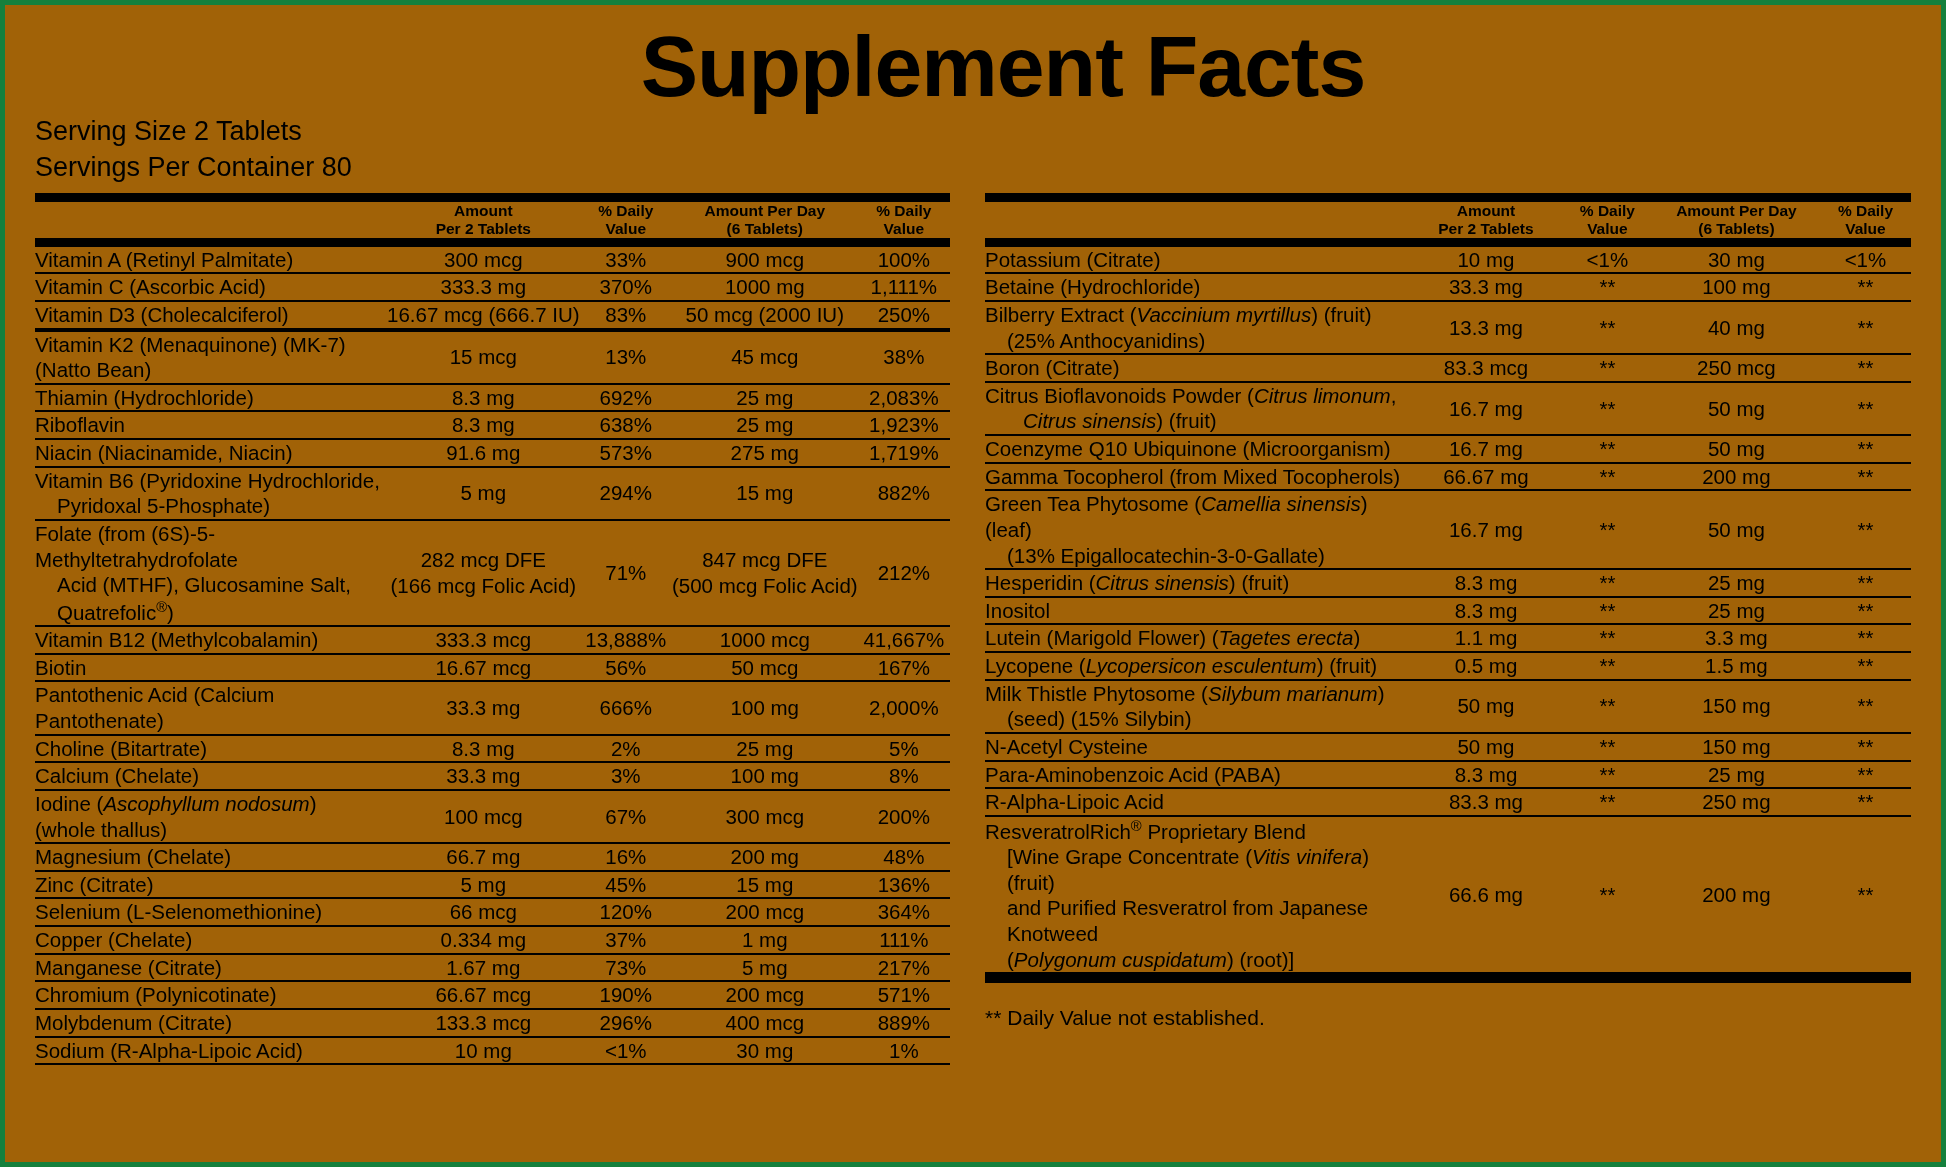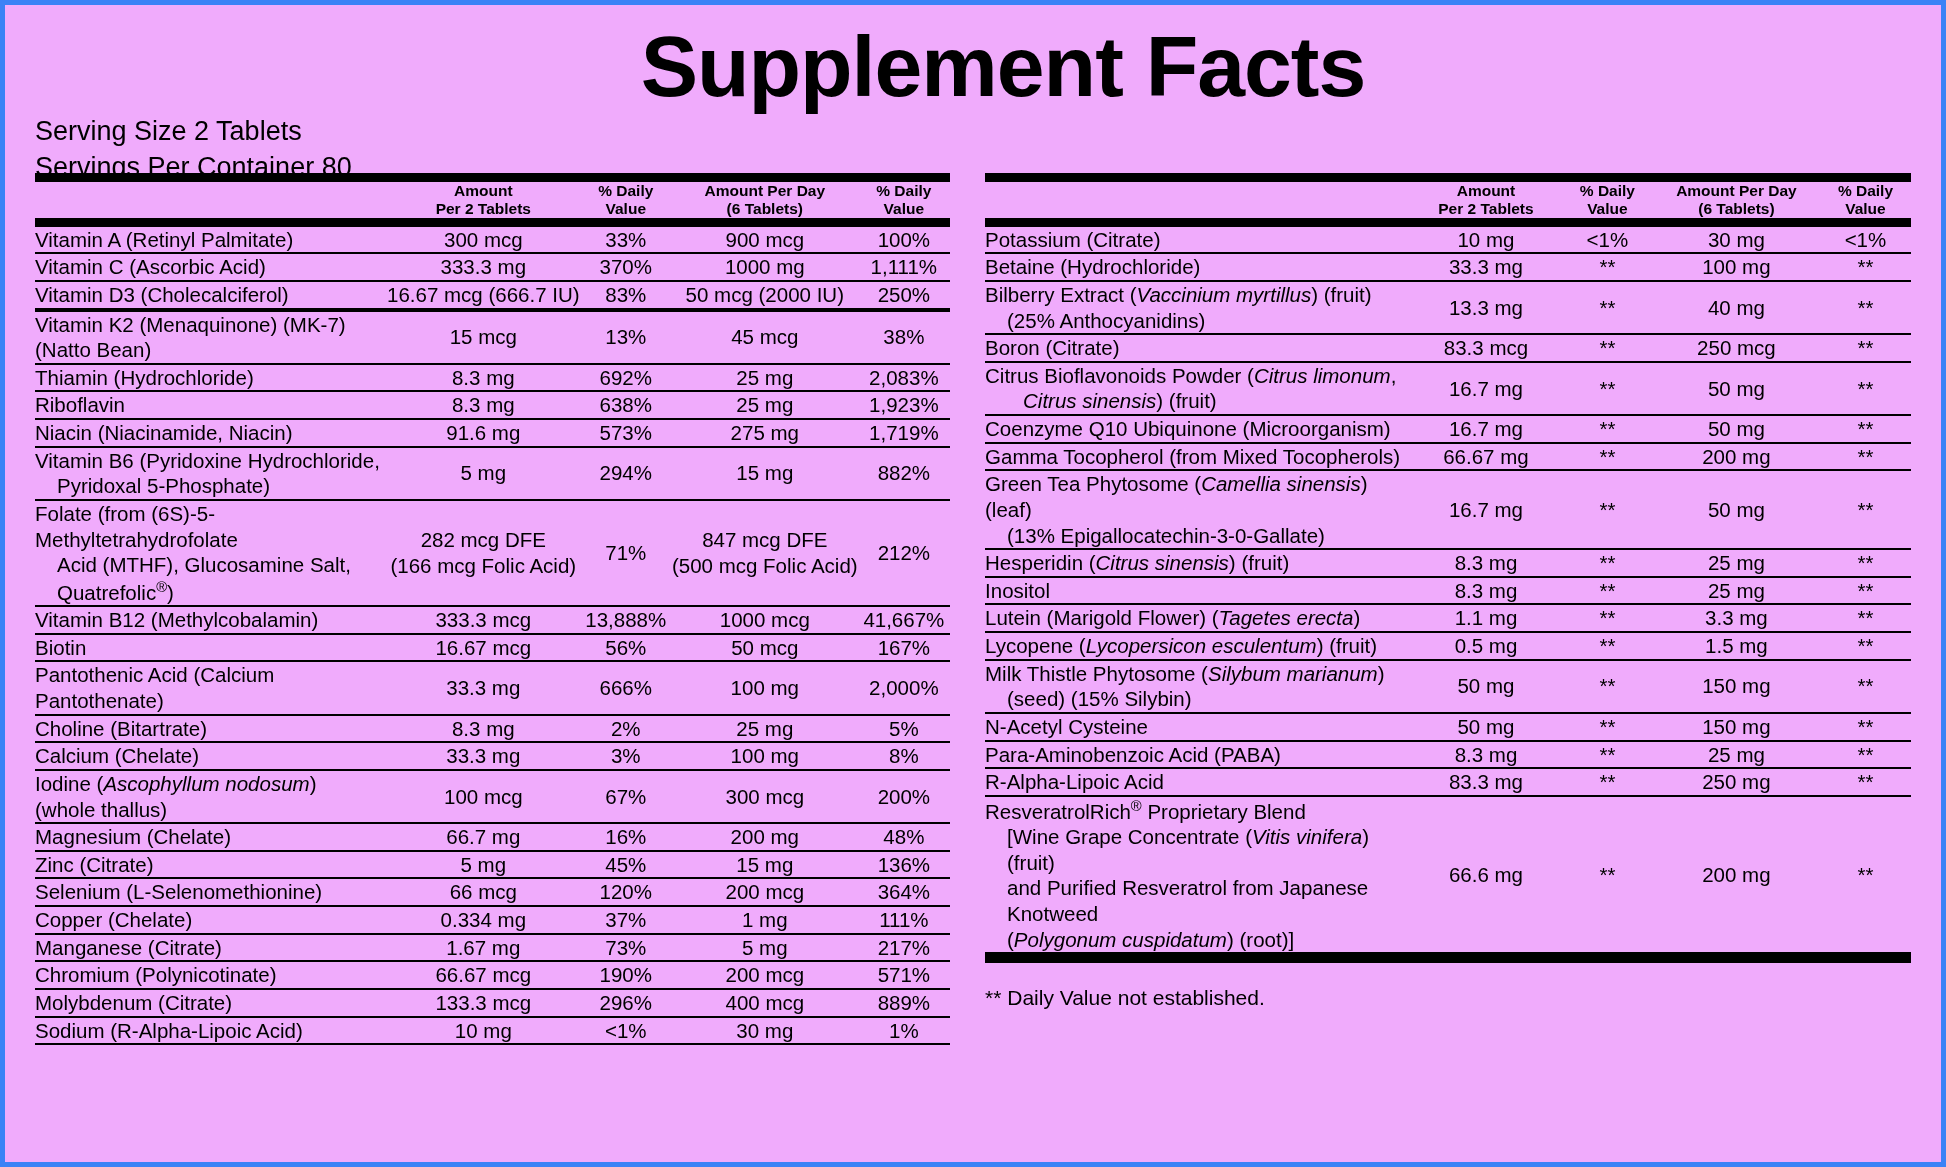--- a/index.html
+++ b/index.html
@@ -9,22 +9,22 @@
   }
   body {
     font-family: "Liberation Sans", sans-serif;
     color: #000000;
   }
   .panel {
     position: relative;
     width: 1946px;
     height: 1167px;
     box-sizing: border-box;
-    border: 5px solid #3b82f6;
-    background: #f0abfc;
+    border: 5px solid #15803d;
+    background: #a16207;
     overflow: hidden;
   }
   .title {
     text-align: center;
     font-size: 86px;
     font-weight: bold;
     letter-spacing: -1px;
     line-height: 1;
     margin: 18px 0 0 0;
     padding-left: 60px;
@@ -52,20 +52,21 @@
     padding: 0 25px 0 30px;
   }
   .col-right {
     width: 971px;
     padding: 0 30px 0 10px;
   }
   table.facts {
     width: 100%;
     border-collapse: collapse;
     font-size: 20.5px;
+    margin-top: 20px;
   }
   table.facts td, table.facts th {
     padding: 0;
     vertical-align: middle;
   }
   .rule-thick td {
     border-top: 9px solid #000;
     height: 0;
     line-height: 0;
     font-size: 0;

